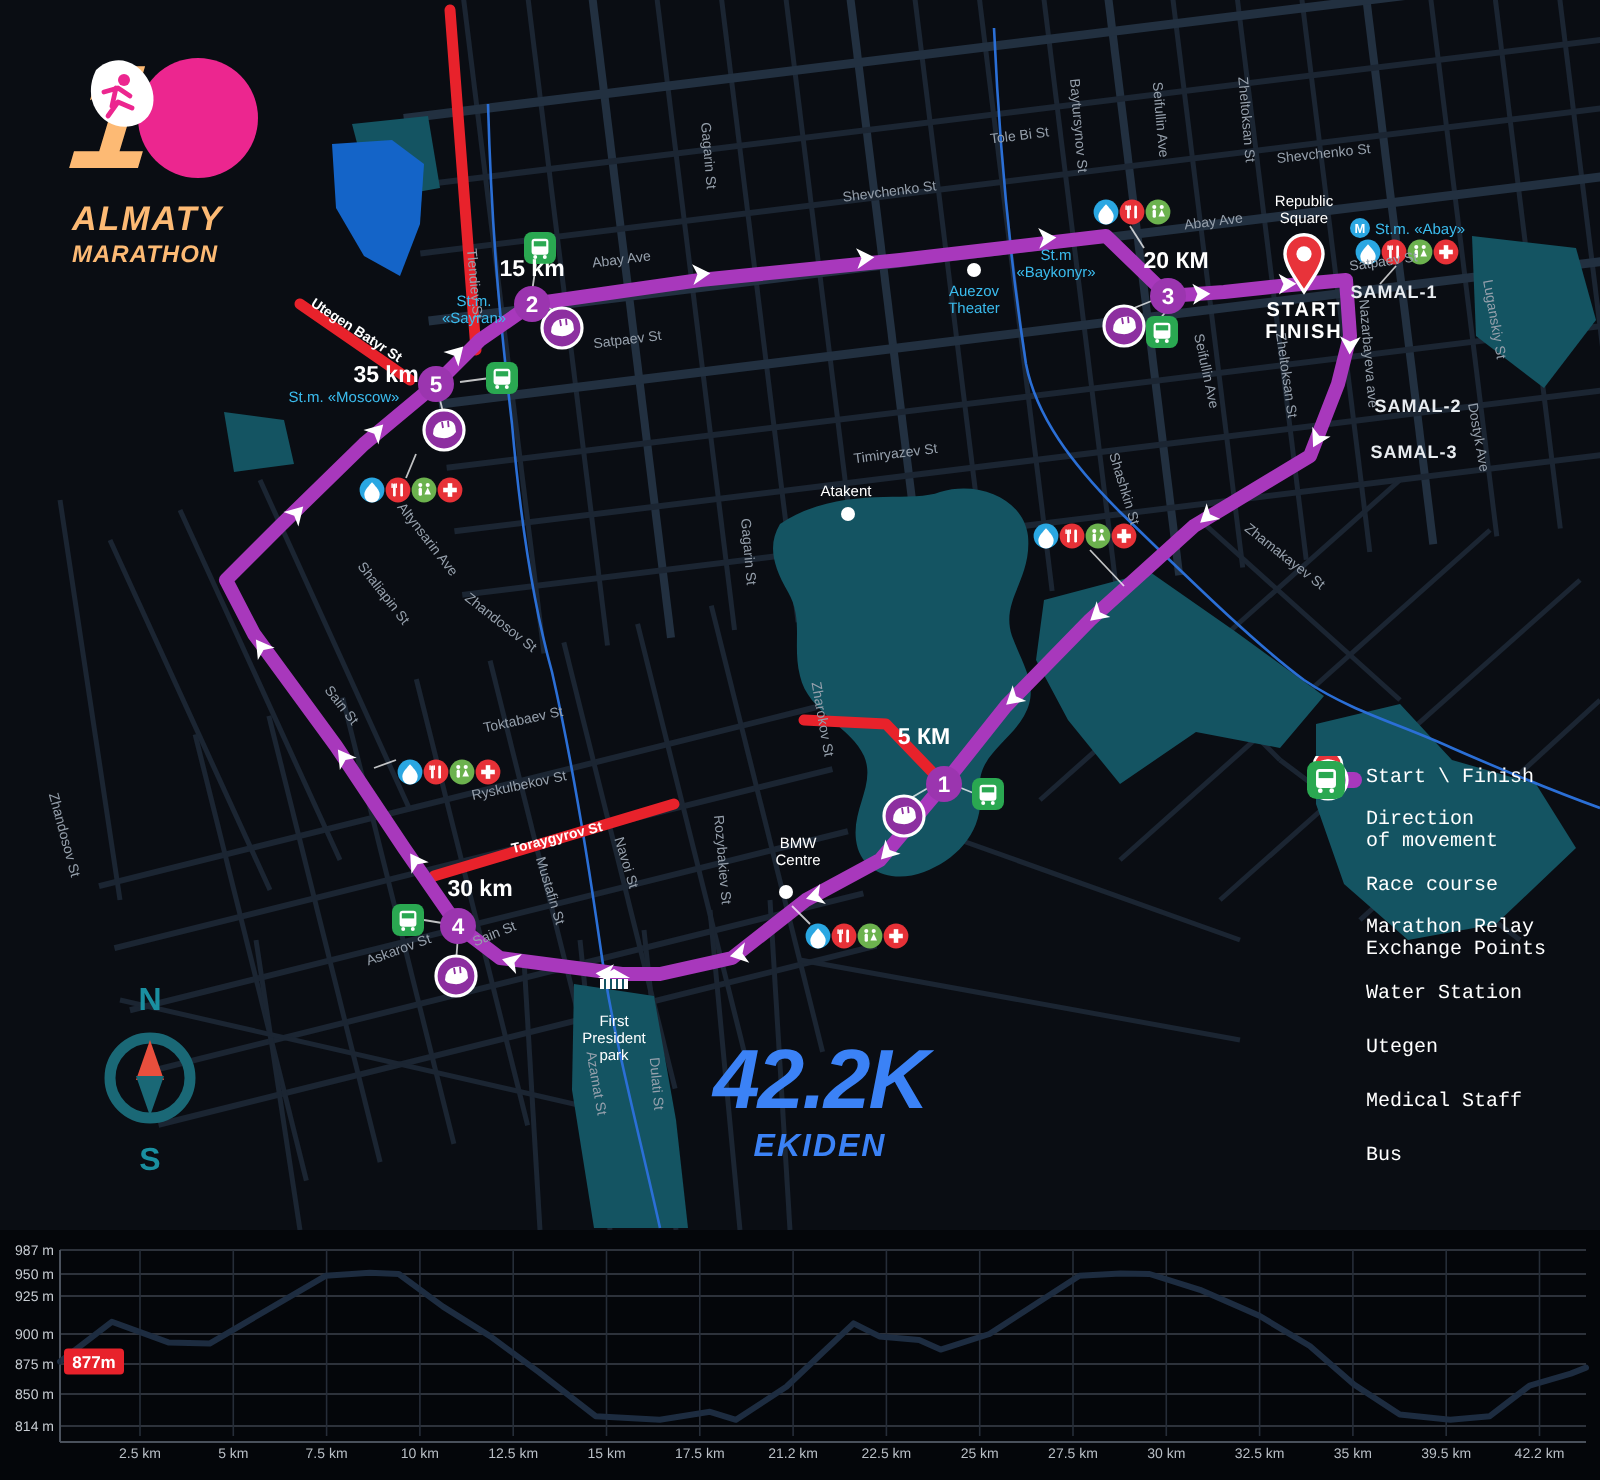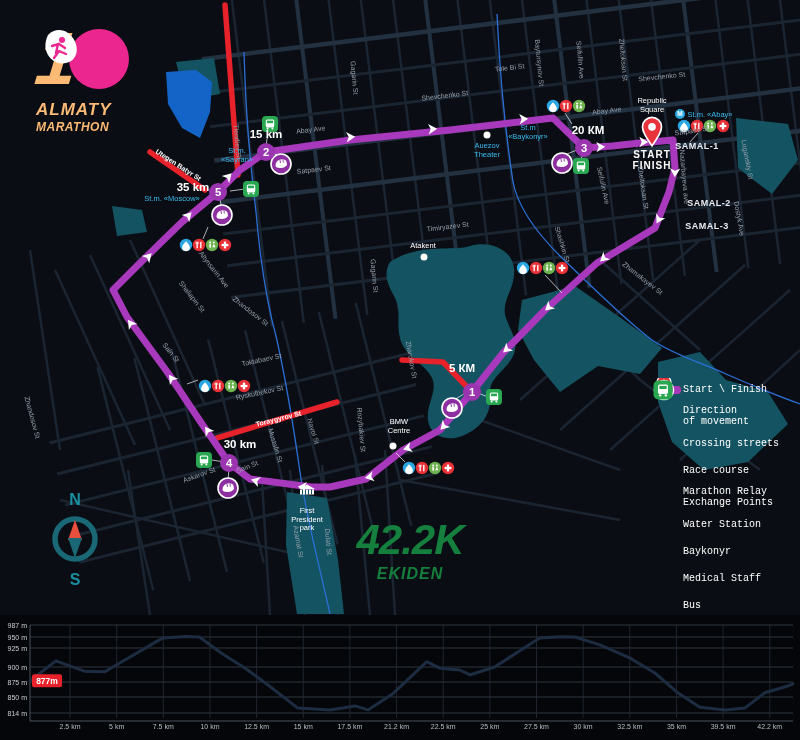--- a/index.html
+++ b/index.html
@@ -11,21 +11,21 @@
   
   #logo{position:absolute;left:36px;top:24px;z-index:5;color:#fdba74;}
   #logo .row{display:flex;align-items:center;}
   #logo .one{font-size:74px;font-weight:900;font-style:italic;line-height:70px;
              letter-spacing:-4px;transform:skewX(-6deg);}
   #logo .zero{width:60px;height:60px;border-radius:50%;background:#ec268f;margin-left:-4px;
               display:flex;align-items:center;justify-content:center;}
   #logo .w1{font-size:17px;font-weight:900;font-style:italic;letter-spacing:1px;margin-top:6px;}
   #logo .w2{font-size:12px;font-weight:900;font-style:italic;letter-spacing:.5px;}
   
-  #race-title{position:absolute;left:325px;top:518px;width:170px;text-align:center;color:#15803d;z-index:5;}
+  #race-title{position:absolute;left:325px;top:518px;width:170px;text-align:center;color:#3b82f6;z-index:5;}
   #race-title .d{font-size:42px;font-weight:900;font-style:italic;letter-spacing:-1px;line-height:44px;}
   #race-title .r{font-size:16px;font-weight:900;font-style:italic;letter-spacing:1px;line-height:24px;}
   
   #legend{position:absolute;left:653px;top:378px;width:146px;z-index:5;font-family:Liberation Mono, monospace;}
   .lg-row{display:flex;align-items:center;margin-bottom:5px;}
   .lg-ic{width:30px;min-width:30px;height:22px;display:flex;align-items:center;justify-content:flex-start;}
   .lg-tx{color:#fff;font-size:10px;line-height:11px;white-space:pre-line;}
   
   #compass{position:absolute;left:44px;top:486px;z-index:5;}
 </style>
@@ -545,28 +545,20 @@
           <svg width="30" height="24" viewBox="-15 -12 30 24">
             <path d="M-5.25,-7.5 L7.5,0 L-5.25,7.5 L-1.875,0 Z" fill="#fff" transform="translate(-4,0) rotate(0)"></path>
           </svg>
         </span>
         <span class="lg-tx">Direction
 of movement</span>
       </div>
       <div class="lg-row">
         <span class="lg-ic">
           <svg width="30" height="24" viewBox="-15 -12 30 24">
-            <rect x="-13" y="-4" width="26" height="8" rx="4" fill="#e8222b"></rect>
-          </svg>
-        </span>
-        <span class="lg-tx">Crossing streets</span>
-      </div>
-      <div class="lg-row">
-        <span class="lg-ic">
-          <svg width="30" height="24" viewBox="-15 -12 30 24">
             <rect x="-13" y="-4" width="26" height="8" rx="4" fill="#a838bc"></rect>
           </svg>
         </span>
         <span class="lg-tx">Race course</span>
       </div>
       <div class="lg-row">
         <span class="lg-ic">
           <svg width="30" height="24" viewBox="-15 -12 30 24">
             <g transform="translate(-4,0) scale(0.9545454545454546)">
               <circle r="10" fill="#8d2fa0" stroke="#fff" stroke-width="1.6"></circle>
@@ -594,21 +586,21 @@
           <svg width="30" height="24" viewBox="-15 -12 30 24">
             <g transform="translate(-5,0) scale(1.5)">
               <circle r="6" fill="#6cb24e"></circle>
               <circle cx="-1.8" cy="-2.4" r="1" fill="#fff"></circle>
               <rect x="-2.6" y="-1.2" width="1.6" height="4" rx="0.8" fill="#fff"></rect>
               <circle cx="1.8" cy="-2.4" r="1" fill="#fff"></circle>
               <path d="M1.8,-1.2 L3.4,2.2 L0.2,2.2 Z" fill="#fff"></path>
             </g>
           </svg>
         </span>
-        <span class="lg-tx">Baykonyr</span>
+        <span class="lg-tx">Utegen</span>
       </div>
       <div class="lg-row">
         <span class="lg-ic">
           <svg width="30" height="24" viewBox="-15 -12 30 24">
             <g transform="translate(-5,0) scale(1.5)">
               <circle r="6" fill="#e73137"></circle>
               <rect x="-1.1" y="-3.3" width="2.2" height="6.6" fill="#fff"></rect>
               <rect x="-3.3" y="-1.1" width="6.6" height="2.2" fill="#fff"></rect>
             </g>
           </svg>

